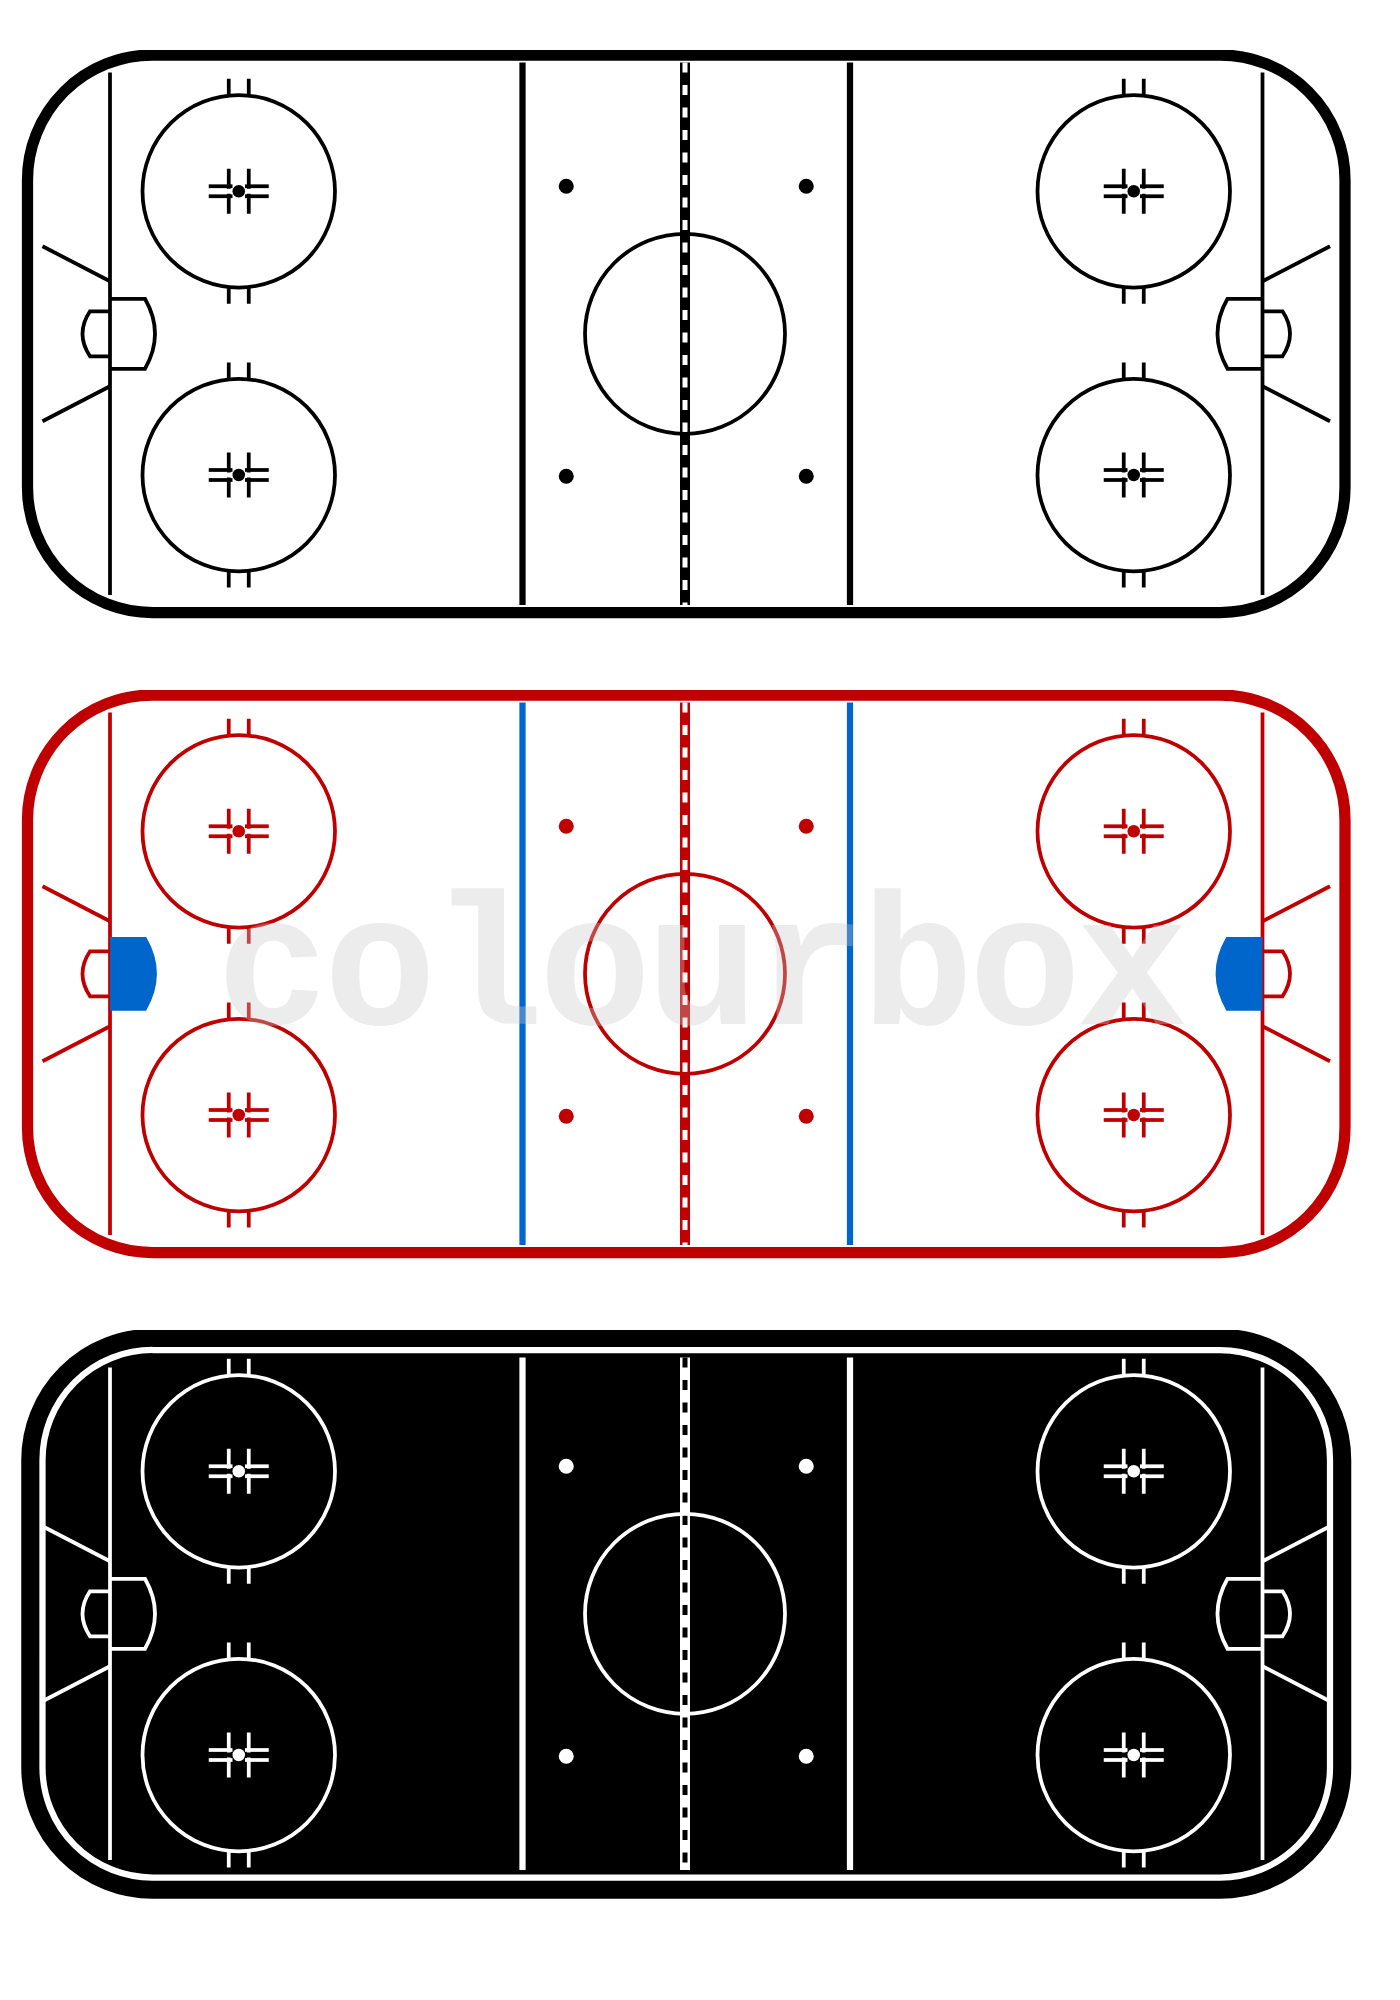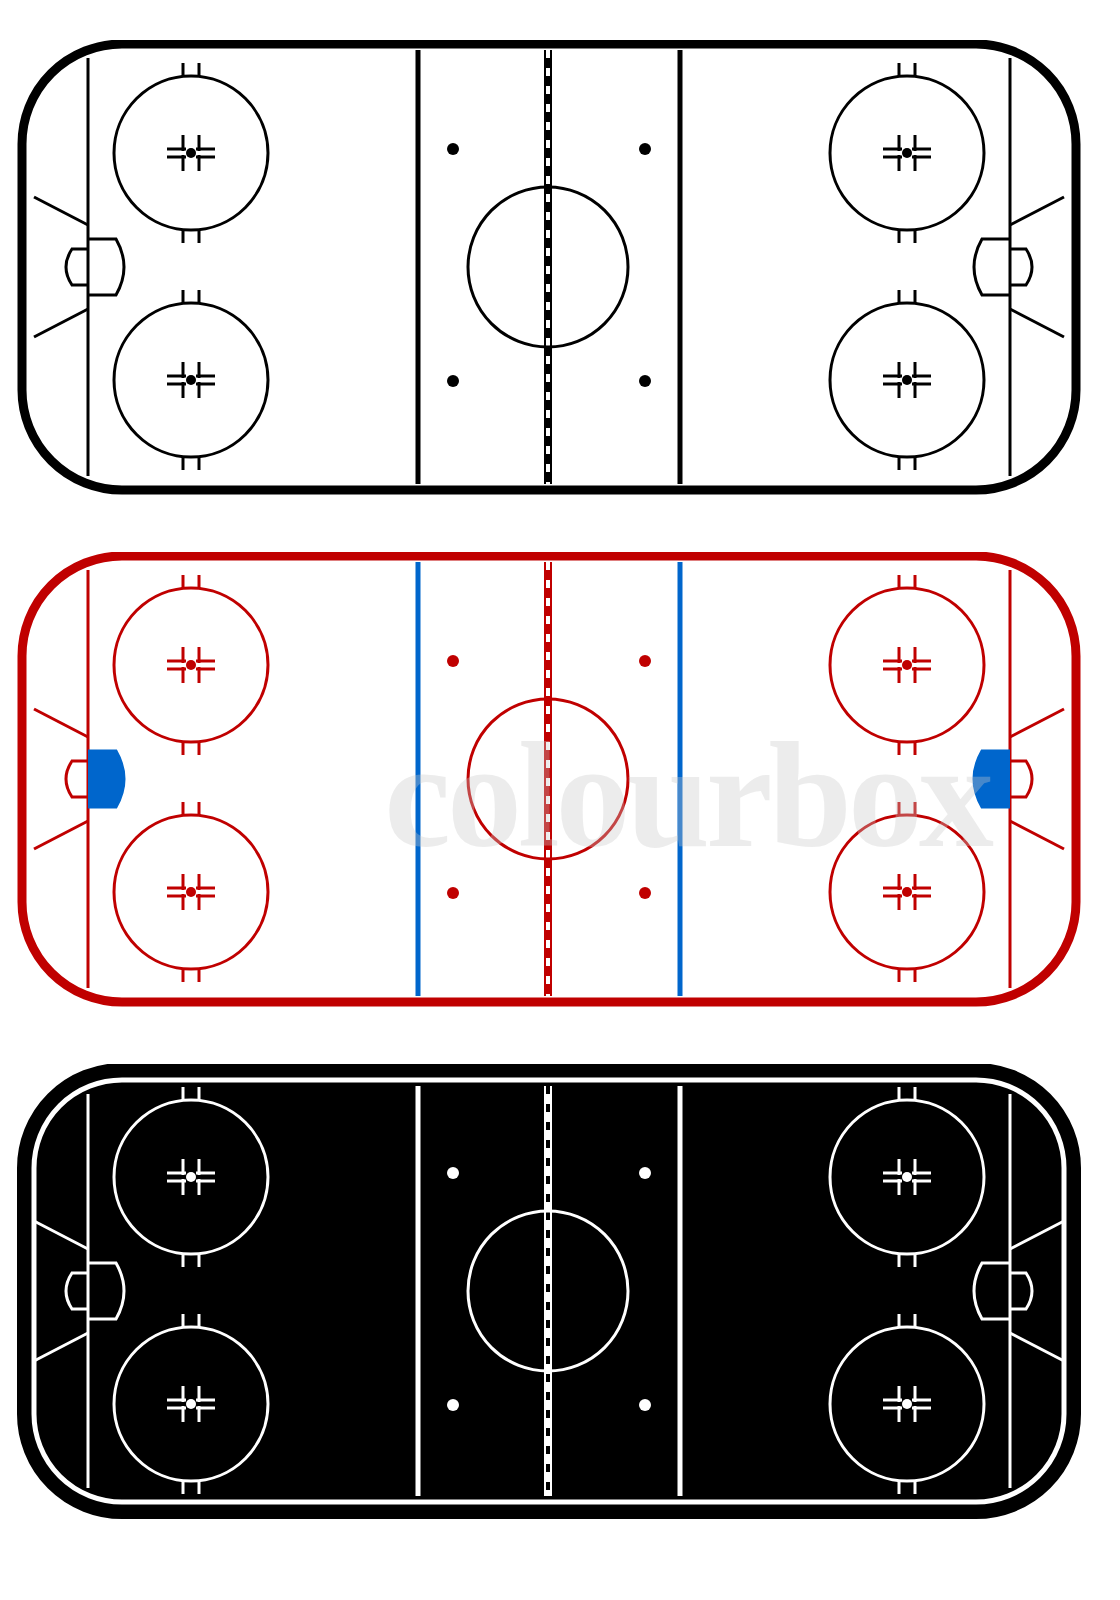--- a/index.html
+++ b/index.html
@@ -1,23 +1,23 @@
 <!DOCTYPE html>
 <html><head>
 <meta charset="utf-8">
 <style>
   html, body { margin: 0; padding: 0; background: #ffffff; }
   body { width: 1120px; height: 1600px; position: relative; overflow: hidden; font-family: "Liberation Sans", sans-serif; }
   .rink { position: absolute; left: 0; width: 1120px; height: 480px; }
   .rink svg { display: block; width: 1120px; height: 480px; }
   .watermark {
-    position: absolute; left: 130px; top: 720px; width: 860px; height: 150px;
-    font-family: Liberation Serif, serif; font-weight: bold; font-size: 150px;
+    position: absolute; left: 130px; top: 705px; width: 860px; height: 150px;
+    font-family: Liberation Mono, monospace; font-weight: bold; font-size: 150px;
     line-height: 150px; color: rgba(200,200,200,0.35); letter-spacing: -4px;
-    text-align: right; pointer-events: none;
+    text-align: center; pointer-events: none;
   }
 </style>
 </head>
 <body>
 
 <div id="rink-0" class="rink" style="top:40px;">
     <svg viewBox="0 0 1120 480" width="1120" height="480">
       <rect x="22" y="4" width="1054" height="446" rx="100" ry="100" fill="#ffffff" stroke="#000000" stroke-width="9"></rect>
       <line x1="88" y1="18" x2="88" y2="436" stroke="#000000" stroke-width="3"></line>
       <line x1="1010" y1="18" x2="1010" y2="436" stroke="#000000" stroke-width="3"></line>

